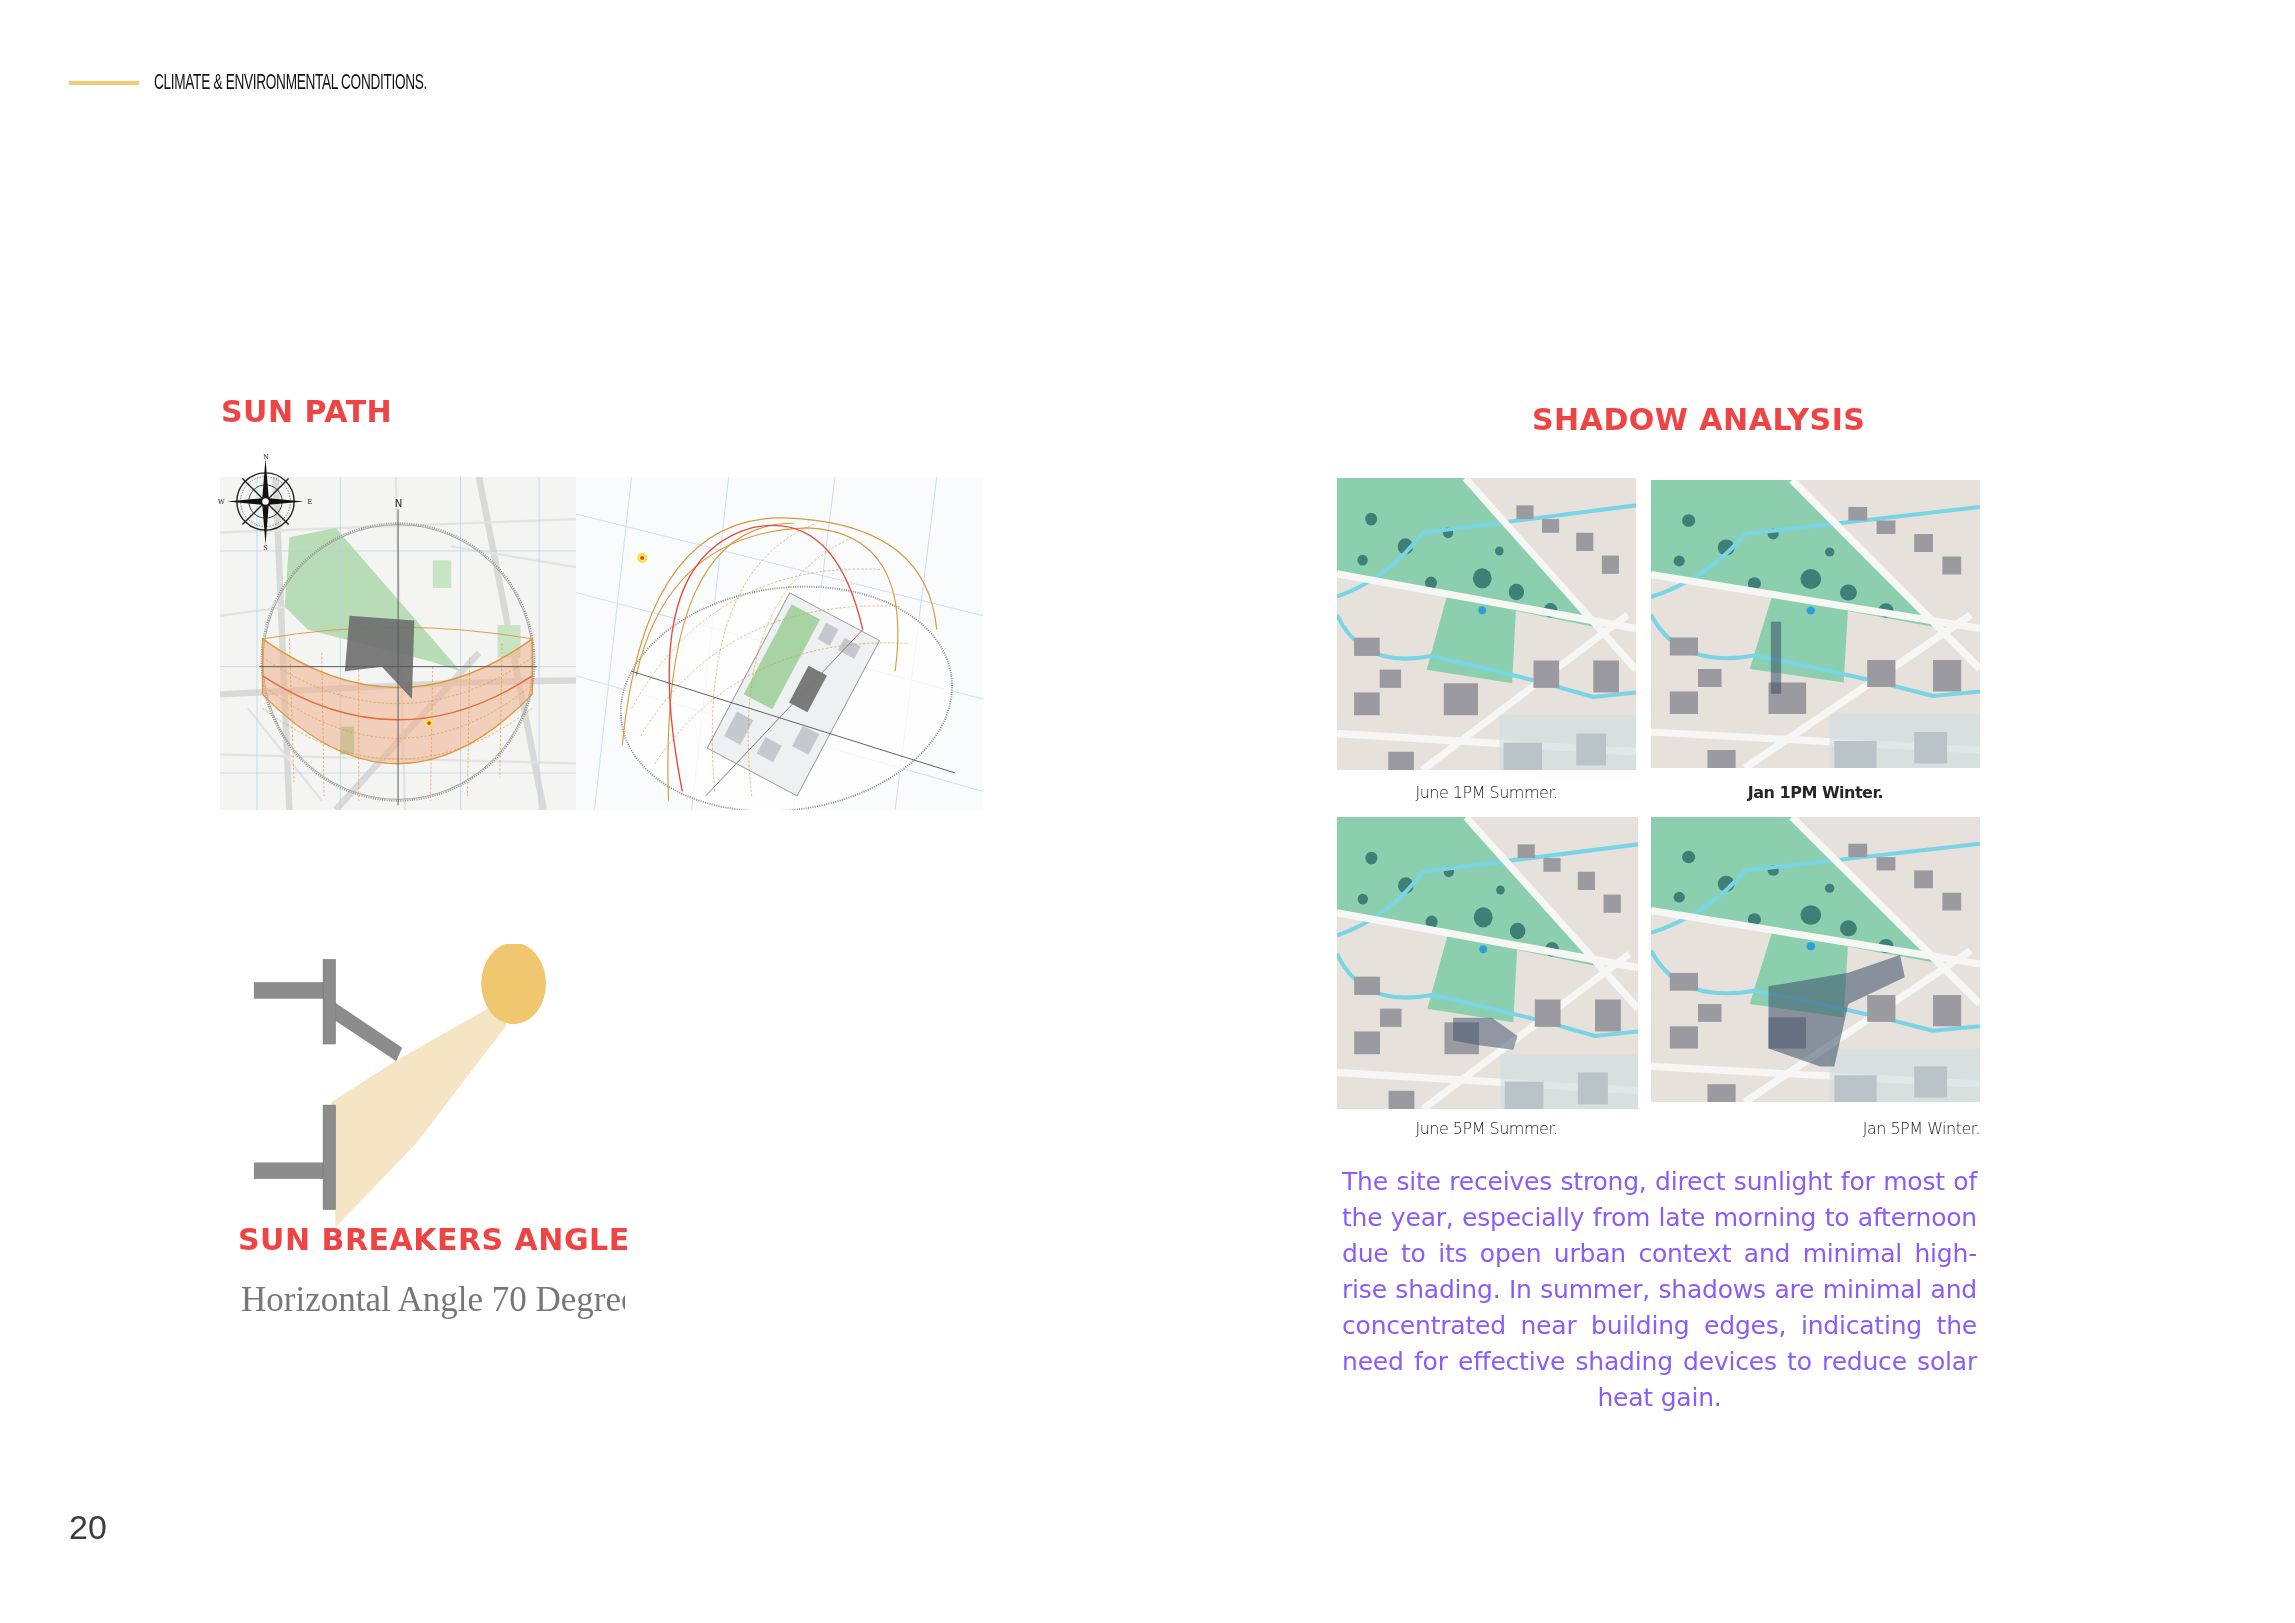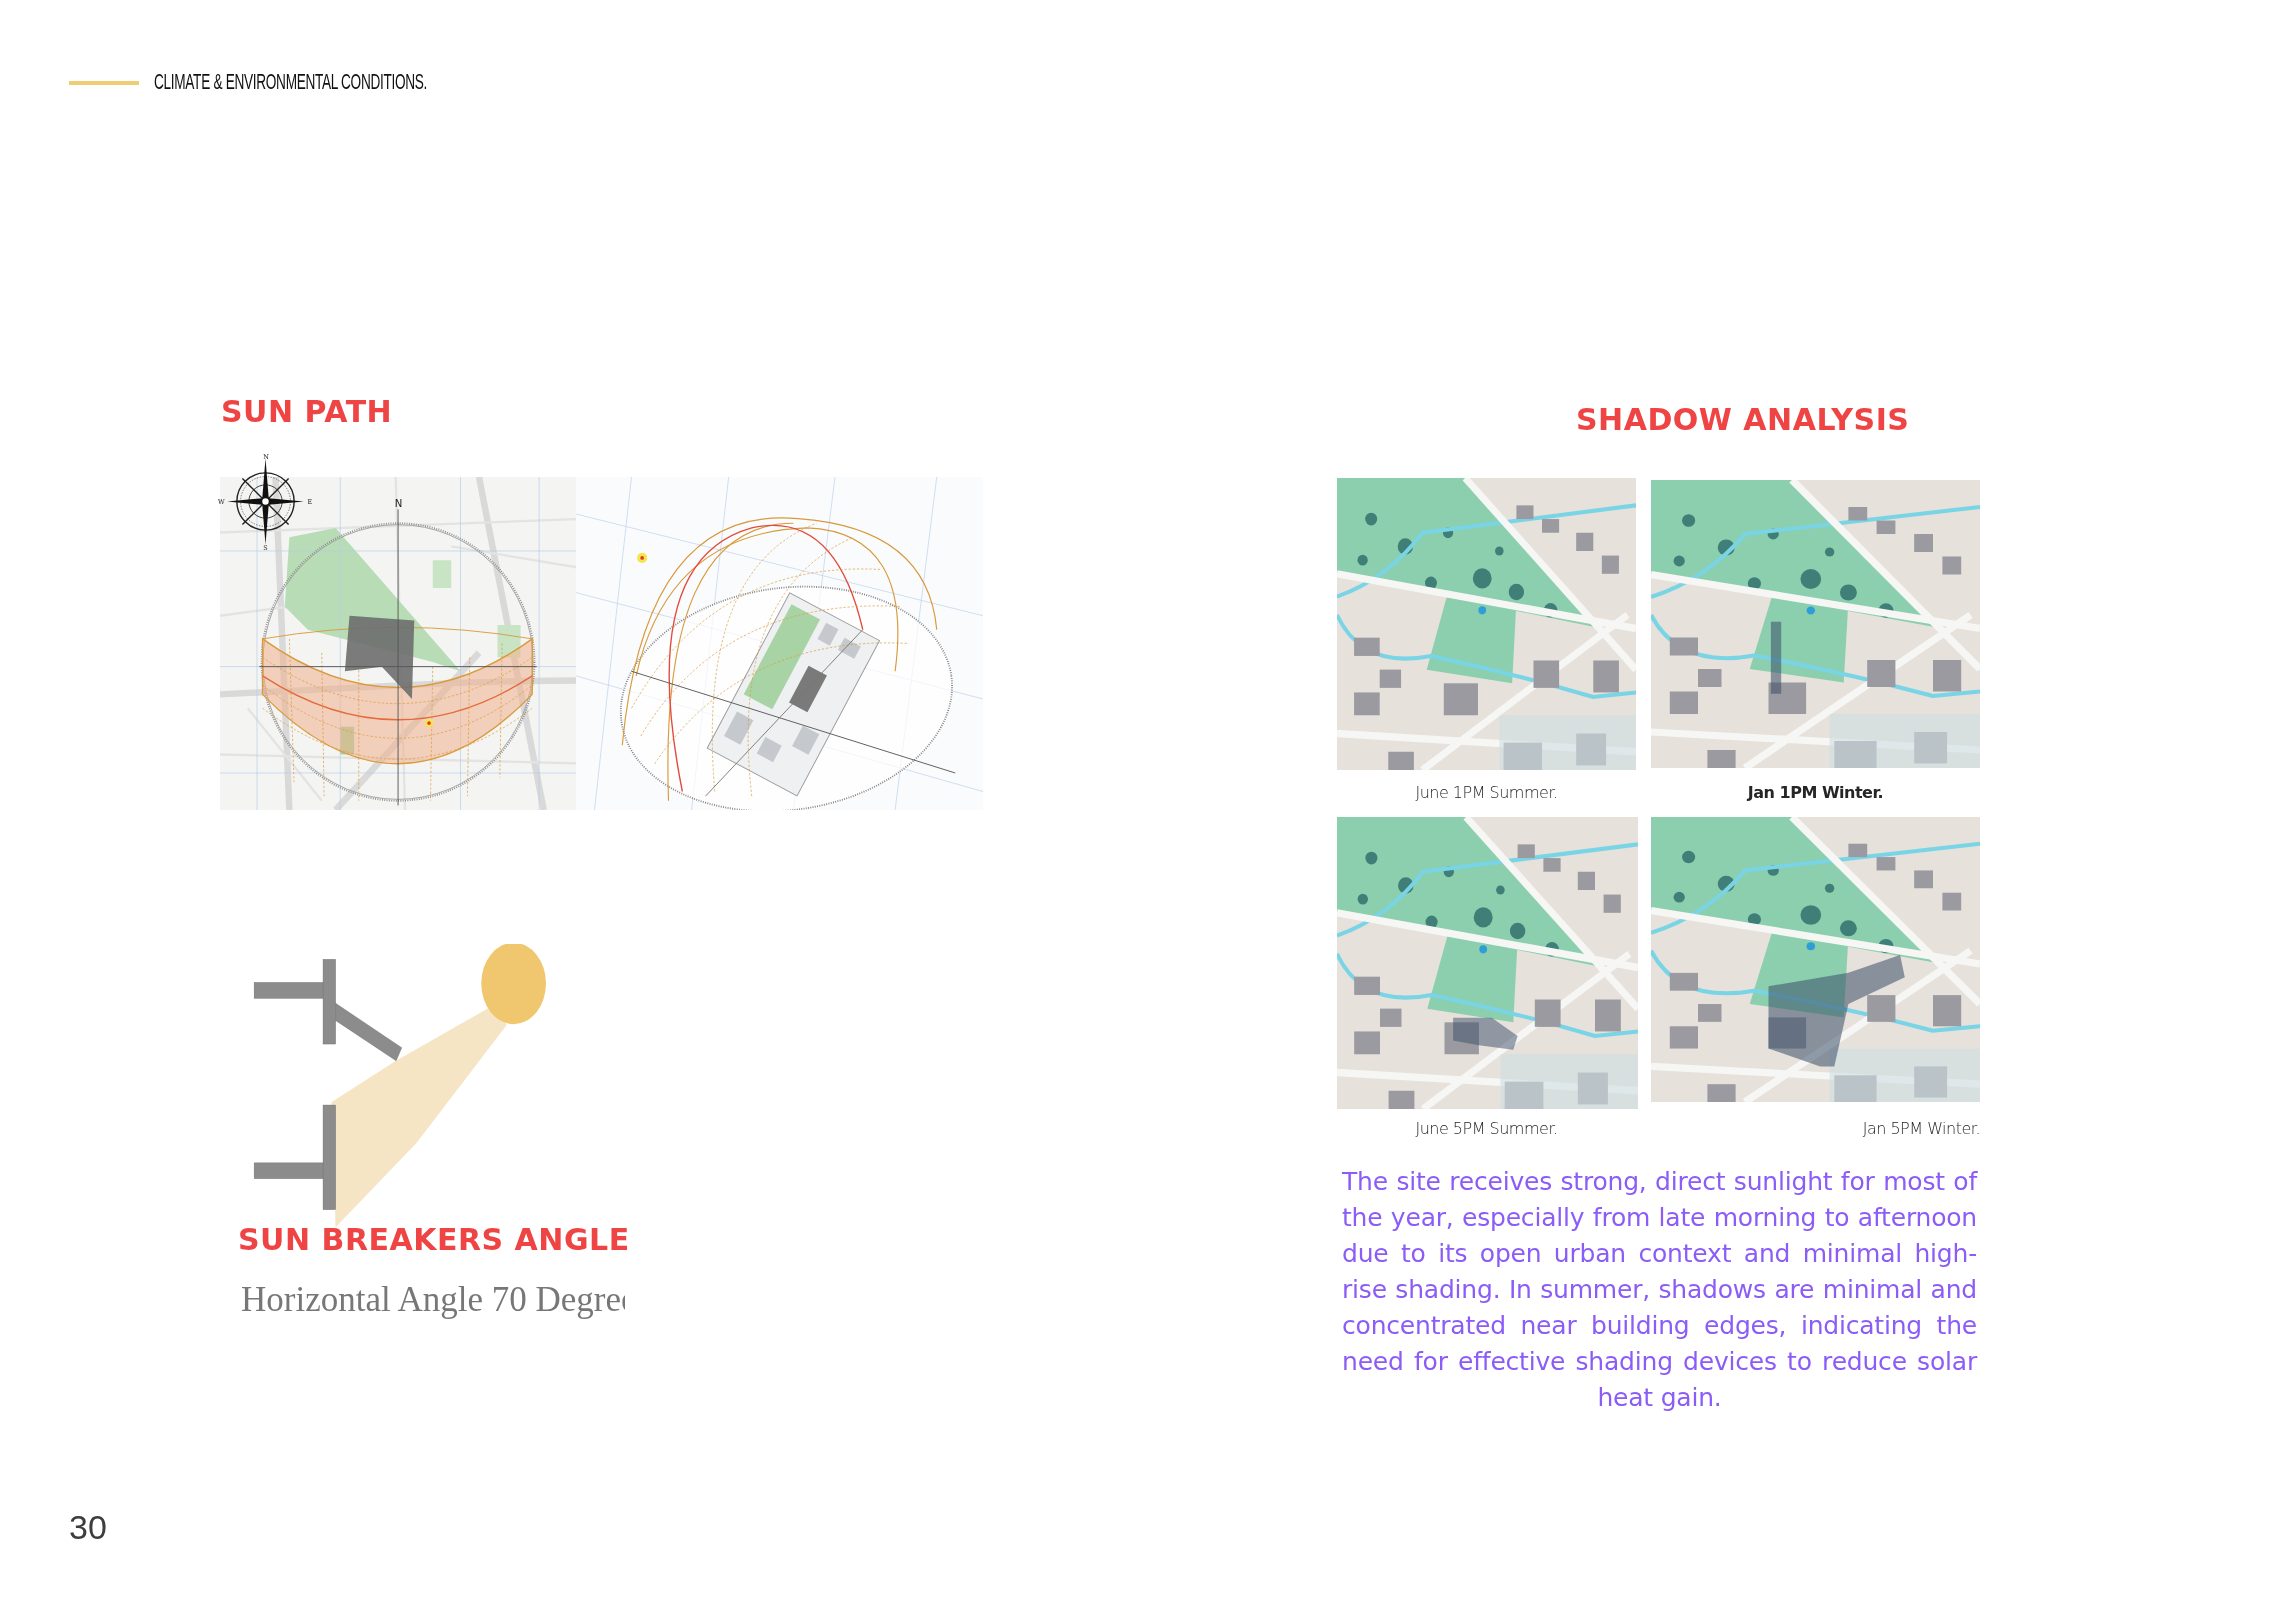--- a/index.html
+++ b/index.html
@@ -6,21 +6,21 @@
   body { width:2295px; height:1623px; position:relative; overflow:hidden; font-family:"DejaVu Sans", sans-serif; }
   .abs { position:absolute; }
 
   
   .hdr-line { left:69px; top:81px; width:70px; height:4.2px; background:#f0cd72; }
   .hdr-title { left:154px; top:69px; font-family:"Liberation Sans Narrow","Liberation Sans", sans-serif; font-size:22px; color:#111; letter-spacing:-0.5px; transform:scaleX(0.62); transform-origin:left top; white-space:nowrap; line-height:26px; }
 
   
   .sec-title { font-family:"DejaVu Sans", sans-serif; font-weight:bold; color:#ef4444; white-space:nowrap; }
   .sun-path-title { left:221px; top:394px; font-size:30px; letter-spacing:0.5px; }
-  .shadow-title { left:1532px; top:402px; font-size:30px; letter-spacing:0.5px;margin-left:44px; }
+  .shadow-title { left:1532px; top:402px; font-size:30px; letter-spacing:0.5px; }
   .breakers-title { left:238px; top:1222px; font-size:30px; letter-spacing:0.5px; }
   .breakers-sub { left:241px; top:1277px; width:384px; overflow:hidden; font-family:"Liberation Serif", serif; font-size:35px; color:#777777; white-space:nowrap; line-height:46px; }
 
   
   .sunpath-2d { left:220px; top:477px; width:370px; height:333px; }
   .sunpath-3d { left:576px; top:477px; width:407px; height:333px; }
   .compass { left:217px; top:453px; width:97px; height:97px; }
 
   
   .map { overflow:hidden; background:#e8e3dc; }
@@ -381,14 +381,14 @@
   </svg>
 </div>
 
 <div class="abs caption cap-1">June 1PM Summer.</div>
 <div class="abs caption cap-2">Jan 1PM Winter.</div>
 <div class="abs caption cap-3">June 5PM Summer.</div>
 <div class="abs caption cap-4">Jan 5PM Winter.</div>
 
 <div class="abs body-text">The site receives strong, direct sunlight for most of the year, especially from late morning to afternoon due to its open urban context and minimal high-rise shading. In summer, shadows are minimal and concentrated near building edges, indicating the need for effective shading devices to reduce solar heat gain.</div>
 
-<div class="abs page-num">30</div>
+<div class="abs page-num">20</div>
 
 
 </body></html>

